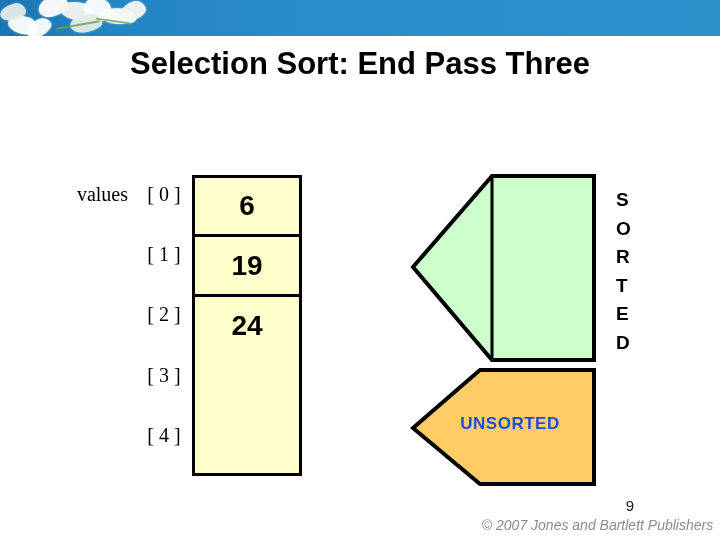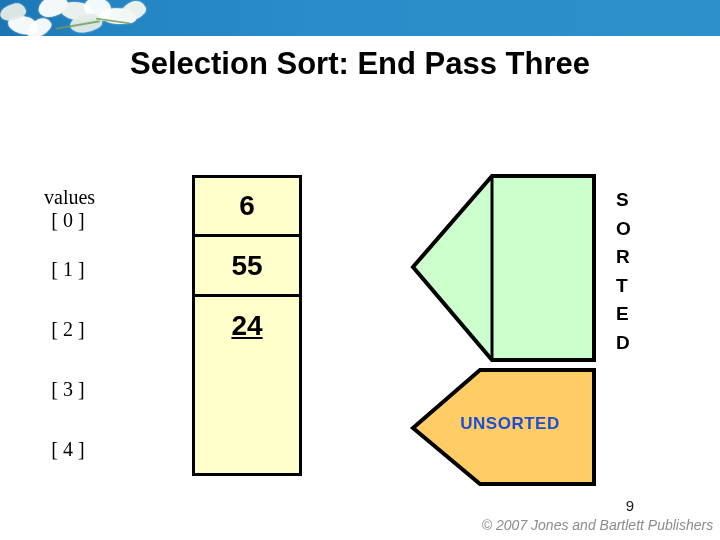--- a/index.html
+++ b/index.html
@@ -66,28 +66,27 @@
     position: absolute;
     left: 44px;
     top: 175px;
     width: 144px;
     height: 301px;
   }
   .label-row {
     height: 60.2px;
     display: flex;
     align-items: flex-start;
-    justify-content: center;
+    justify-content: flex-end;
     font-family: "Liberation Serif", serif;
     font-size: 20px;
     color: #000000;
     white-space: nowrap;
     padding-top: 8px;
     box-sizing: border-box;
-    flex-direction: column;
   }
   .label-row .values-word {
     margin-right: 12px;
   }
   .label-row .idx {
     display: inline-block;
     width: 48px;
     text-align: center;
   }
 
@@ -109,21 +108,20 @@
     display: flex;
     align-items: center;
     justify-content: center;
     font-size: 28px;
     font-weight: bold;
     color: #000000;
     background: #ffffcc;
   }
   .cell:last-child {
     border-bottom: none;
-    text-decoration: underline;
   }
 
   
   #sorted-arrow {
     position: absolute;
     left: 408px;
     top: 170px;
     width: 190px;
     height: 196px;
   }
@@ -222,21 +220,21 @@
   <div class="label-row">
     <span class="idx">[ 3 ]</span>
   </div>
   <div class="label-row">
     <span class="idx">[ 4 ]</span>
   </div>
 </div>
 
 <div id="array">
   <div class="cell">6</div>
-  <div class="cell">55</div>
+  <div class="cell">19</div>
   <div class="cell">24</div>
 </div>
 
 <div id="sorted-arrow">
   <svg width="190" height="196" viewBox="0 0 190 196">
     <polygon points="5,97 84,6 186,6 186,190 84,190" fill="#ccffcc" stroke="#000000" stroke-width="4" stroke-linejoin="miter"></polygon>
     <line x1="84" y1="6" x2="84" y2="190" stroke="#000000" stroke-width="3"></line>
   </svg>
 </div>
 

